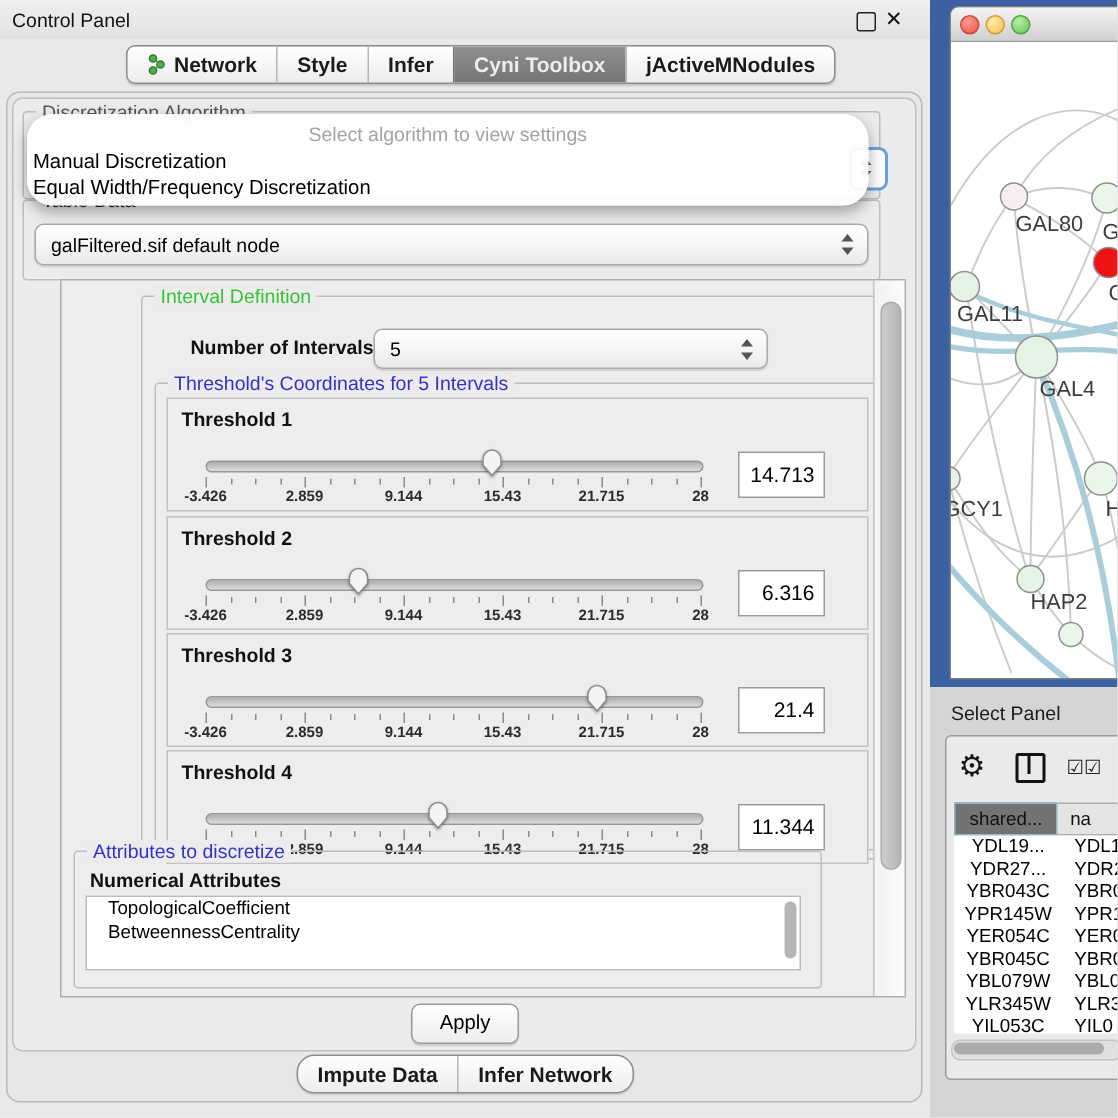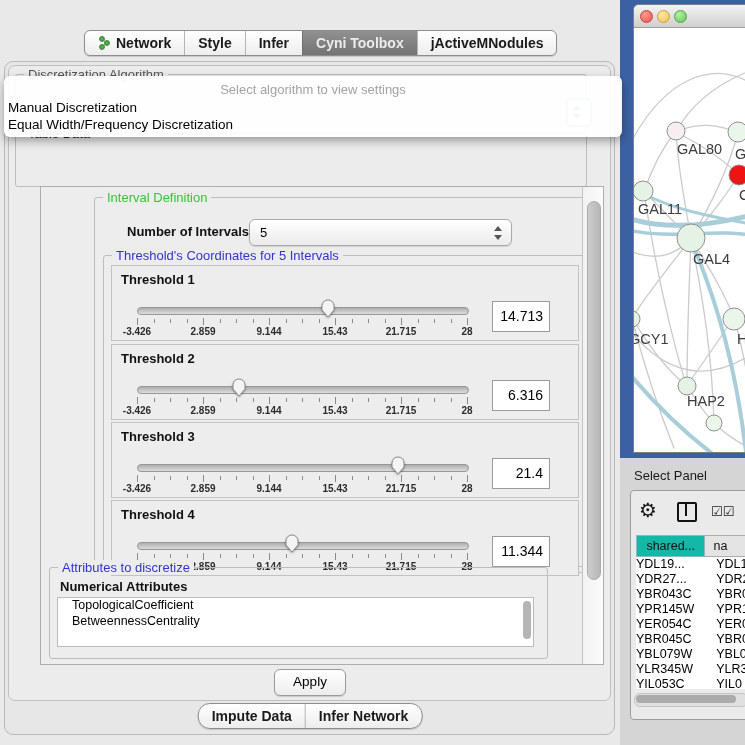--- a/index.html
+++ b/index.html
@@ -31,21 +31,21 @@
   #outer-box{left:4px;top:61px;width:609px;height:672px;border:1px solid #b9b9b9;border-radius:9px;background:#e7e7e7;}
   #content-panel{left:8px;top:65px;width:601px;height:634px;border:1px solid #c0c0c0;border-radius:7px;background:#ececec;}
 
   .groupbox{border:1px solid #bdbdbd;border-radius:3px;}
   .grouptitle{position:absolute;top:-8px;left:8px;background:#ececec;padding:0 4px;font-size:13px;color:#222;}
 
   
   #algo-group{left:15px;top:74px;width:570px;height:57px;}
   #algo-title{color:#555;}
   #combo-focus{left:566px;top:98px;width:22px;height:25px;border:2px solid #6aa1dc;border-radius:6px;background:#fff;}
-  #algo-popup{left:4px;top:76px;width:618px;height:61px;border-radius:6px;
+  #algo-popup{left:18px;top:76px;width:561px;height:61px;border-radius:17px;
     background:rgba(255,255,255,0.94);box-shadow:0 4px 10px rgba(0,0,0,0.35);z-index:5;}
   #popup-placeholder{left:0;top:6px;width:100%;text-align:center;font-size:13px;color:#a3a3a3;}
   .popup-item{left:4px;font-size:13.5px;color:#000;}
   #popup-item-0{top:24px;font-weight:normal;}
   #popup-item-1{top:41px;}
 
   
   .combo{border:1px solid #a9a9a9;border-radius:6px;background:linear-gradient(#ffffff,#ebebeb);
     box-shadow:0 1px 1px rgba(0,0,0,0.12);display:flex;align-items:center;font-size:13px;color:#000;}
   .combo .val{padding-left:10px;flex:1;overflow:hidden;white-space:nowrap;}
@@ -109,35 +109,40 @@
   #table-panel-area{left:0;top:458px;width:125px;height:287px;background:#d5d5d5;}
   #tp-title{left:14px;top:10px;font-size:13px;color:#1a1a1a;}
   #table-window{left:10px;top:32px;width:120px;height:228px;background:#eaeaea;border:1px solid #9c9c9c;border-radius:4px;overflow:hidden;}
   #tw-toolbar{left:0;top:0;width:100%;height:42px;}
   #gear-icon{left:8px;top:7px;font-size:20px;color:#161616;}
   #columns-icon{left:46px;top:11px;width:16px;height:16px;border:2px solid #111;border-radius:2px;}
   #columns-icon::after{content:"";position:absolute;left:6px;top:0;width:2px;height:12px;background:#111;}
   #check-icons{left:80px;top:13px;font-size:13px;color:#222;letter-spacing:0px;}
   #thead{left:5px;top:44px;width:115px;height:22px;display:flex;}
   .hcell{font-size:12.5px;color:#111;display:flex;align-items:center;justify-content:center;border:1px solid #adadad;}
-  #hcell-0{width:83px;background:#14b8a6;border-color:#95b5c3;}
+  #hcell-0{width:83px;background:#737373;border-color:#95b5c3;}
   #hcell-1{width:45px;background:#e4e4e4;border-left:none;justify-content:flex-start;padding-left:8px;}
   #tbody{left:5px;top:66px;width:115px;height:132px;background:#fff;overflow:hidden;}
   .trow{display:flex;height:15px;}
   .tcell{font-size:12.5px;color:#000;white-space:nowrap;overflow:hidden;}
-  .tcell.c0{width:83px;text-align:left;}
+  .tcell.c0{width:83px;text-align:center;}
   .tcell.c1{padding-left:8px;width:40px;}
   #hscroll{left:3px;top:202px;width:112px;height:12px;background:#e0e0e0;border:1px solid #c3c3c3;border-radius:6px;}
   #hscroll .thumb-h{position:absolute;left:1px;top:1px;width:100px;height:8px;border-radius:5px;background:#ababab;}
 </style>
 </head>
 <body>
 
 <div class="abs" id="control-panel">
 
+  <div class="abs" id="cp-titlebar">
+    <span class="abs" id="cp-title">Control Panel</span>
+    <span class="abs" id="cp-float"></span>
+    <span class="abs" id="cp-close">✕</span>
+  </div>
 
   <div class="abs segbar" id="top-tabs">
     <div class="seg">
       <svg width="13" height="14" viewBox="0 0 13 14">
         <line x1="4" y1="3" x2="9" y2="7" stroke="#888" stroke-width="1"></line>
         <line x1="4" y1="11" x2="9" y2="7" stroke="#888" stroke-width="1"></line>
         <circle cx="4" cy="3" r="2.4" fill="#4fae4f" stroke="#2e7d2e"></circle>
         <circle cx="4" cy="11" r="2.4" fill="#4fae4f" stroke="#2e7d2e"></circle>
         <circle cx="9" cy="7" r="2.4" fill="#4fae4f" stroke="#2e7d2e"></circle>
       </svg>
@@ -168,20 +173,24 @@
     </div>
 
   <div class="abs" id="algo-popup">
     <div class="abs" id="popup-placeholder">Select algorithm to view settings</div>
     <div class="abs popup-item" id="popup-item-0">Manual Discretization</div>
     <div class="abs popup-item" id="popup-item-1">Equal Width/Frequency Discretization</div>
   </div>
 
   <div class="abs groupbox" id="tabledata-group">
     <span class="grouptitle">Table Data</span>
+    <div class="abs combo" id="tabledata-combo">
+      <span class="val">galFiltered.sif default node</span>
+      <span class="spinner"></span>
+    </div>
   </div>
 
   <div class="abs" id="scrollpane">
 
     <div class="abs groupbox" id="interval-group">
       <span class="grouptitle" id="interval-title">Interval Definition</span>
       <span class="abs" id="noi-label">Number of Intervals</span>
       <div class="abs combo" id="noi-combo">
         <span class="val">5</span>
         <span class="spinner"></span>

